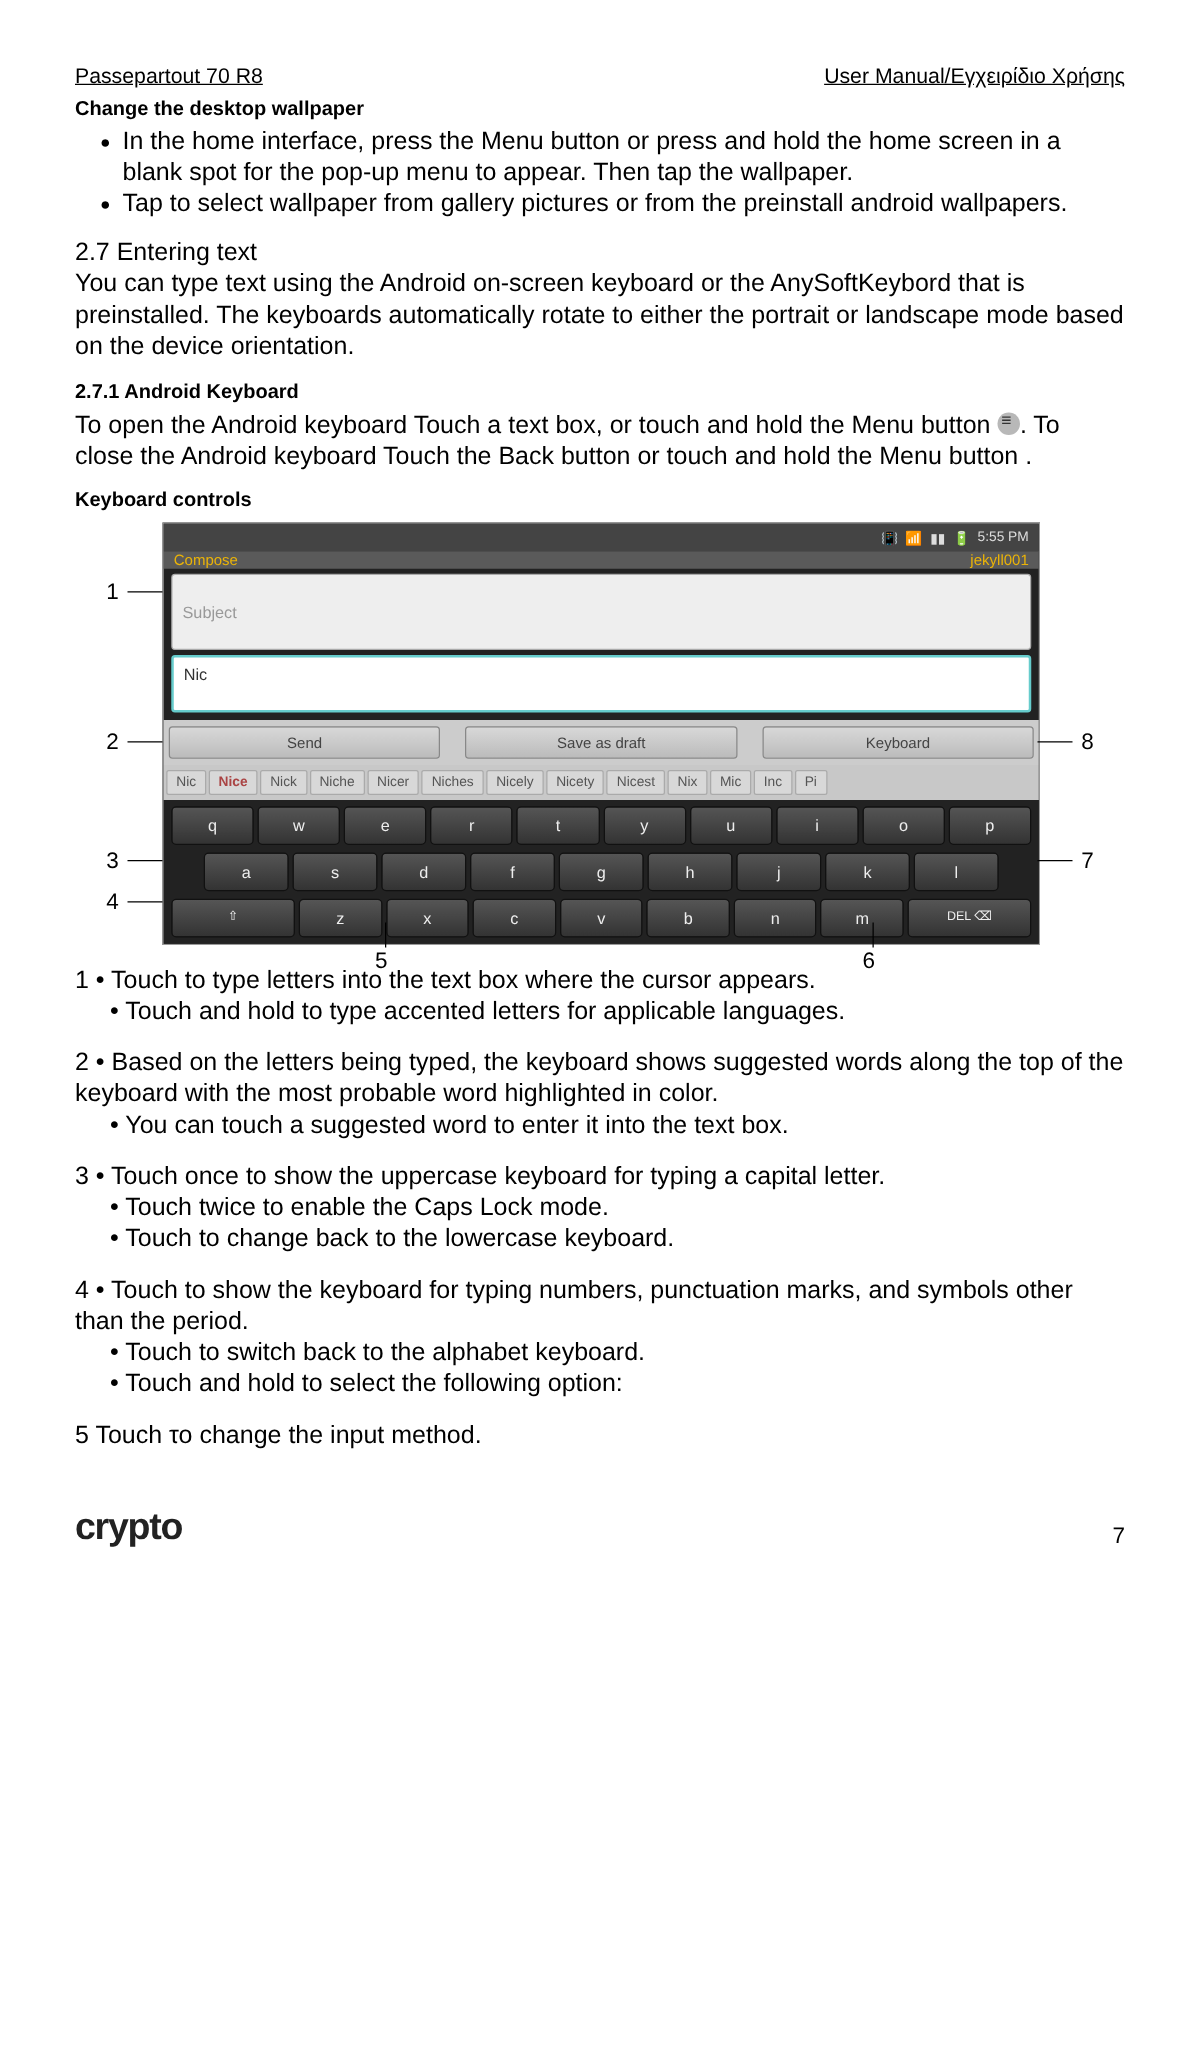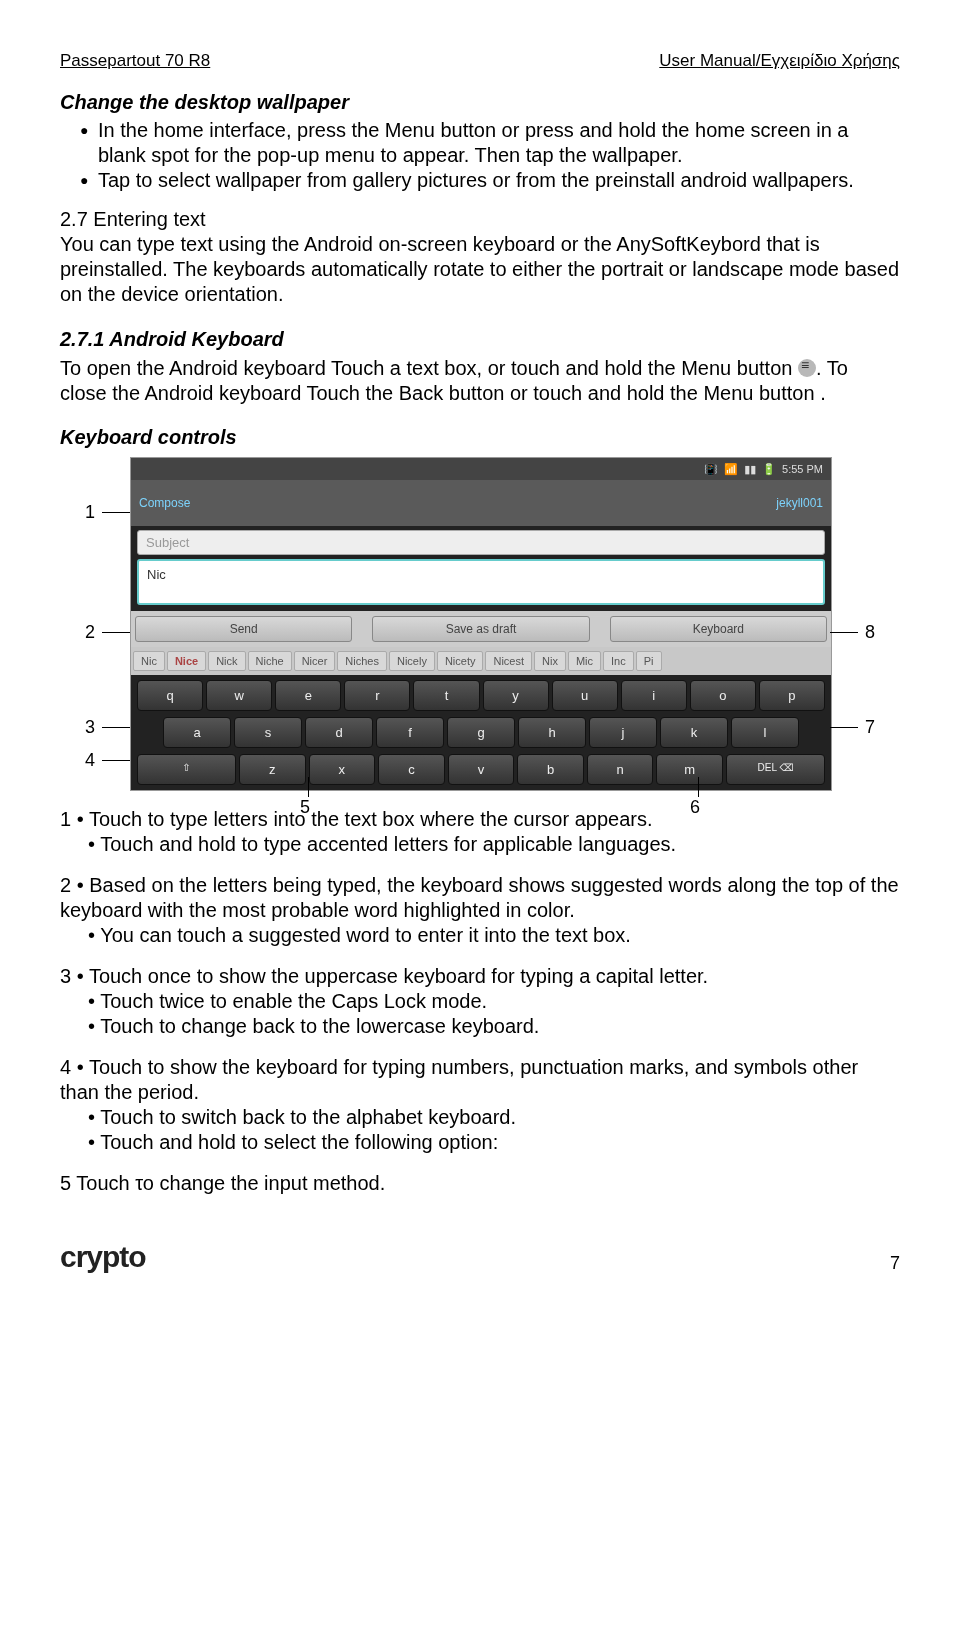--- a/index.html
+++ b/index.html
@@ -16,24 +16,23 @@
   .header-row {
     display: flex;
     justify-content: space-between;
     font-size: 17px;
     text-decoration: underline;
     margin-bottom: 8px;
     margin-top: 31px;
   }
   .section-title {
     font-weight: bold;
-    font-size: 20px;
-    margin-top: 20px;
+    font-size: 16px;
+    margin-top: 8px;
     margin-bottom: 4px;
-    font-style: italic;
   }
   .bullet-list {
     padding-left: 20px;
     margin: 2px 0 14px 0;
     font-size: 20px;
     line-height: 1.25;
   }
   .bullet-list div {
     position: relative;
     padding-left: 18px;
@@ -85,31 +84,31 @@
     display: flex;
     justify-content: flex-end;
     align-items: center;
     gap: 6px;
     color: #ddd;
     font-size: 11px;
     padding-right: 8px;
   }
   .compose-bar {
     background: #5a5a5a;
-    color: #7dd3fc;
+    color: #eab308;
     font-size: 12px;
-    padding: 16px 8px;
+    padding: 0 8px;
     display: flex;
     justify-content: space-between;
   }
   .subject-field {
     background: #eee;
     border: 1px solid #aaa;
     margin: 4px 6px;
-    padding: 4px 8px;
+    padding: 22px 8px;
     color: #999;
     font-size: 13px;
     border-radius: 3px;
   }
   .body-field {
     background: #fff;
     border: 2px solid #6cc;
     margin: 2px 6px 6px 6px;
     padding: 6px 8px;
     color: #333;

